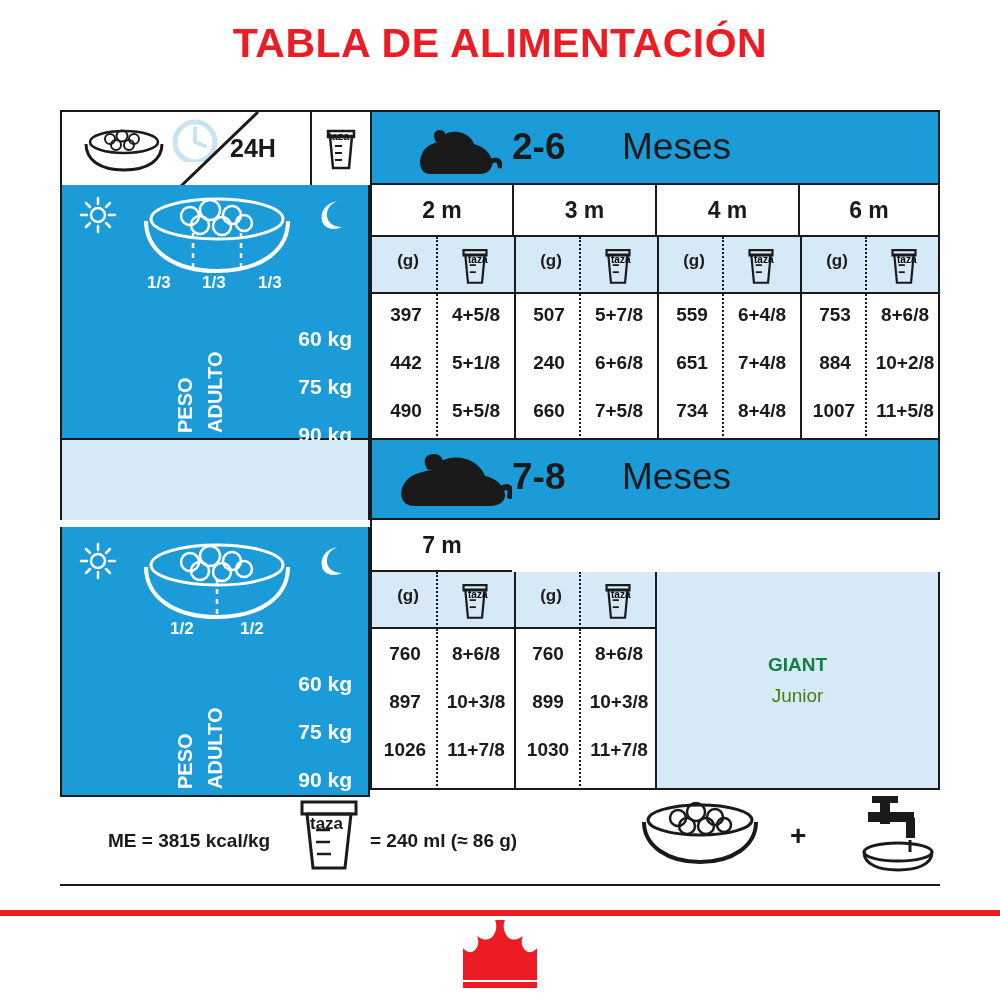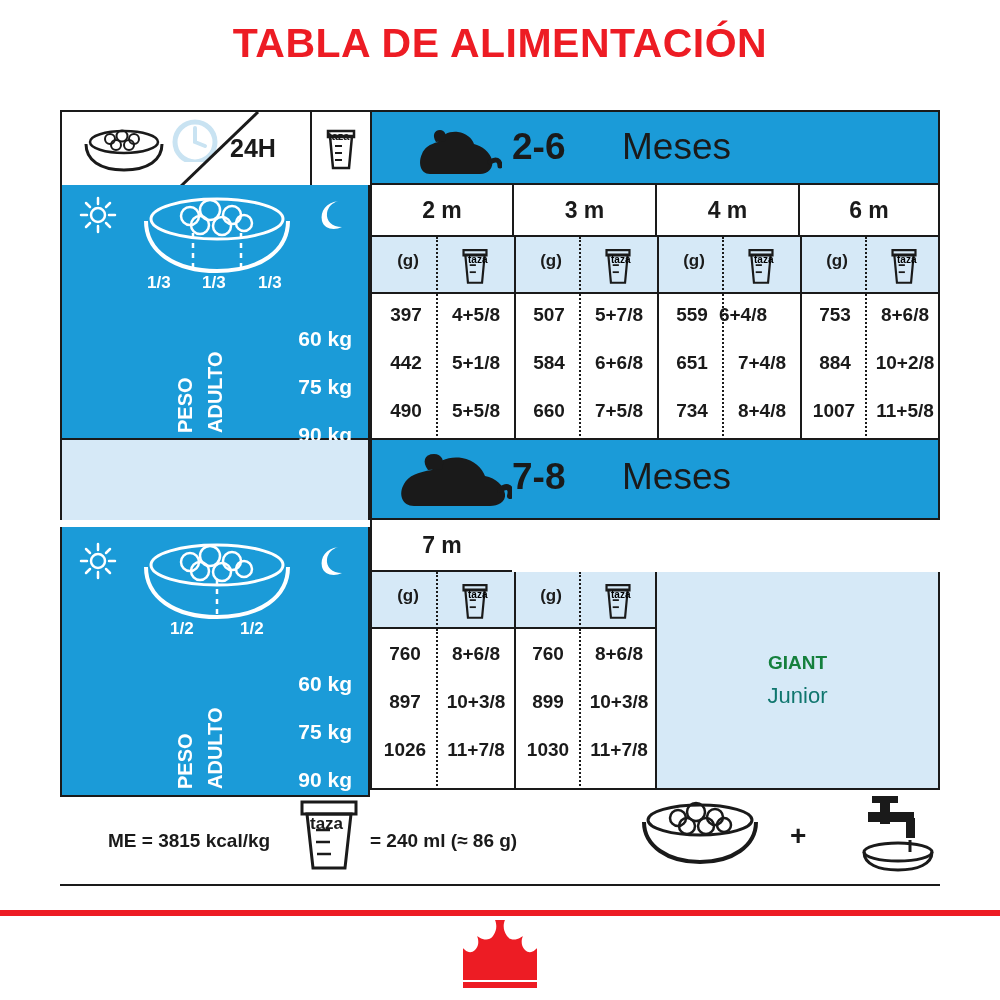--- a/index.html
+++ b/index.html
@@ -324,27 +324,27 @@
     <span class="dotted" style="left:64px; top:0; height:146px;"></span>
     <span class="dotted" style="left:207px; top:0; height:146px;"></span>
     <span class="dotted" style="left:350px; top:0; height:146px;"></span>
     <span class="dotted" style="left:493px; top:0; height:146px;"></span>
 
     <span class="abs val center" style="left:4px;   top:10px; width:60px;">397</span>
     <span class="abs val center" style="left:66px;  top:10px; width:76px;">4+5/8</span>
     <span class="abs val center" style="left:147px; top:10px; width:60px;">507</span>
     <span class="abs val center" style="left:209px; top:10px; width:76px;">5+7/8</span>
     <span class="abs val center" style="left:290px; top:10px; width:60px;">559</span>
-    <span class="abs val center" style="left:333px; top:10px; width:76px;">6+4/8</span>
+    <span class="abs val center" style="left:352px; top:10px; width:76px;">6+4/8</span>
     <span class="abs val center" style="left:433px; top:10px; width:60px;">753</span>
     <span class="abs val center" style="left:495px; top:10px; width:76px;">8+6/8</span>
 
     <span class="abs val center" style="left:4px;   top:58px; width:60px;">442</span>
     <span class="abs val center" style="left:66px;  top:58px; width:76px;">5+1/8</span>
-    <span class="abs val center" style="left:147px; top:58px; width:60px;">584</span>
+    <span class="abs val center" style="left:147px; top:58px; width:60px;">240</span>
     <span class="abs val center" style="left:209px; top:58px; width:76px;">6+6/8</span>
     <span class="abs val center" style="left:290px; top:58px; width:60px;">651</span>
     <span class="abs val center" style="left:352px; top:58px; width:76px;">7+4/8</span>
     <span class="abs val center" style="left:433px; top:58px; width:60px;">884</span>
     <span class="abs val center" style="left:495px; top:58px; width:76px;">10+2/8</span>
 
     <span class="abs val center" style="left:4px;   top:106px; width:60px;">490</span>
     <span class="abs val center" style="left:66px;  top:106px; width:76px;">5+5/8</span>
     <span class="abs val center" style="left:147px; top:106px; width:60px;">660</span>
     <span class="abs val center" style="left:209px; top:106px; width:76px;">7+5/8</span>
@@ -460,21 +460,21 @@
     <span class="abs val center" style="left:209px; top:62px; width:76px;">10+3/8</span>
 
     <span class="abs val center" style="left:2px;   top:110px; width:62px;">1026</span>
     <span class="abs val center" style="left:66px;  top:110px; width:76px;">11+7/8</span>
     <span class="abs val center" style="left:145px; top:110px; width:62px;">1030</span>
     <span class="abs val center" style="left:209px; top:110px; width:76px;">11+7/8</span>
   </div>
 
   <div class="abs lightblue cb center" style="left:595px; top:462px; width:285px; height:218px; border-top:none; flex-direction:column;">
     <div style="font-size:19px; font-weight:bold; color:#15803d;">GIANT</div>
-    <div style="font-size:22px; color:#0f766e; margin-top:9px;">Junior</div>
+    <div style="font-size:19px; color:#4d7c0f; margin-top:9px;">Junior</div>
   </div>
 
 </div>
 
 <div class="footer">
   <span class="abs footerText" style="left:48px; top:38px;">ME = 3815 kcal/kg</span>
 
   <span class="abs" style="left:238px; top:4px;">
     <svg width="62" height="76" viewBox="0 0 62 76">
       <rect x="4" y="6" width="54" height="12" fill="none" stroke="#1A1A1A" stroke-width="3"></rect>

